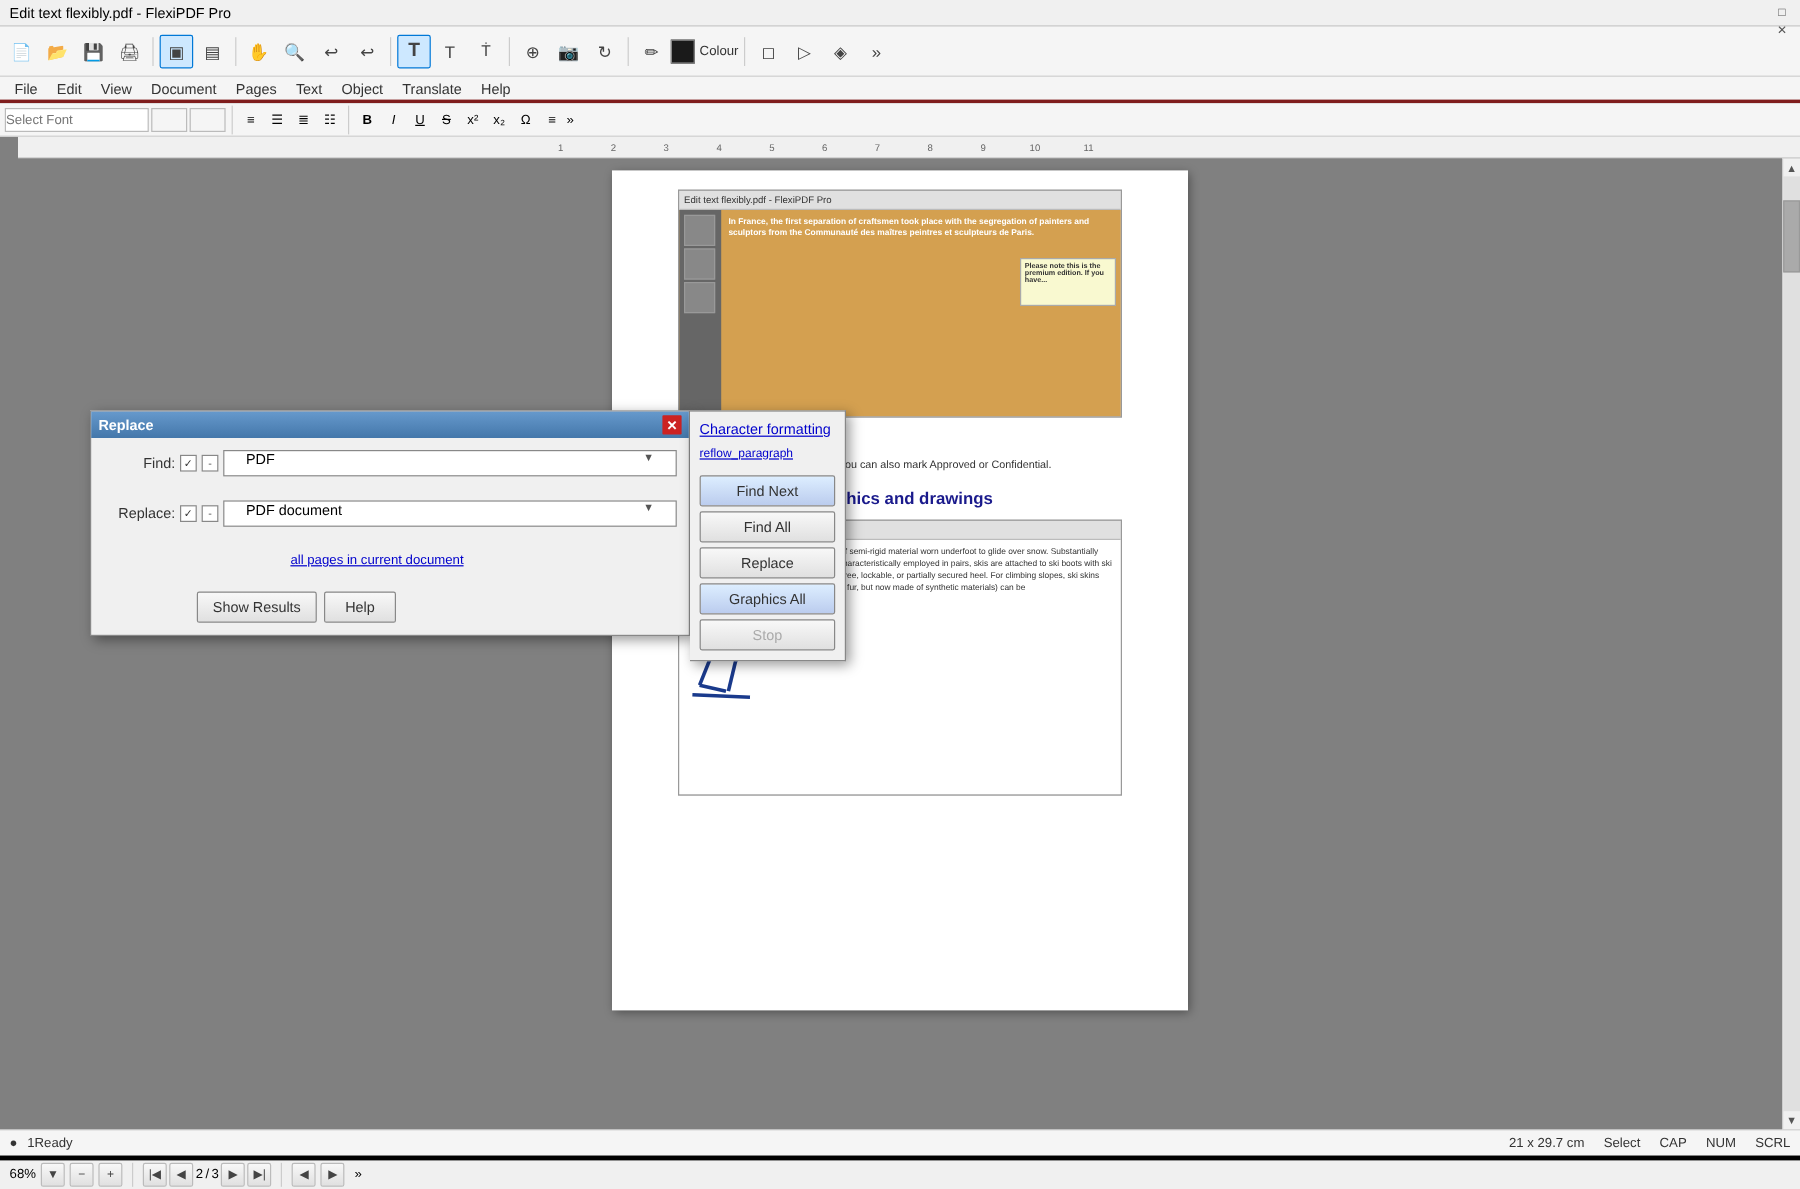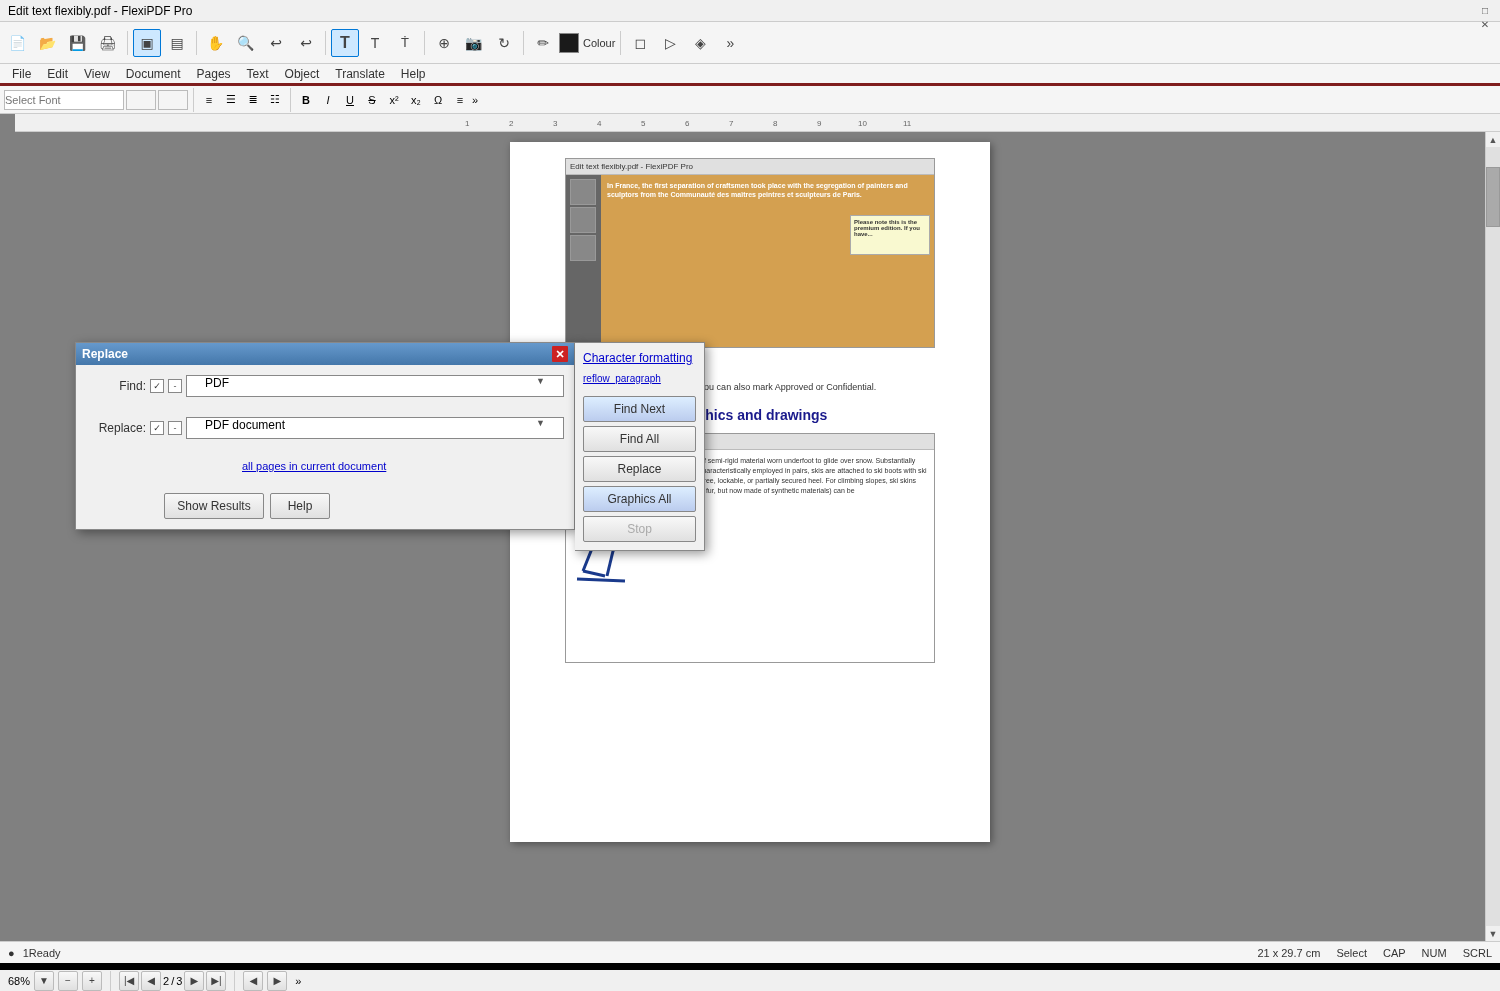--- a/index.html
+++ b/index.html
@@ -353,21 +353,21 @@
       color: #333;
       justify-content: space-between;
     }
     #status-left { display: flex; align-items: center; gap: 8px; }
     #status-right { display: flex; align-items: center; gap: 16px; }
 
     
     #nav-bar {
       height: 28px;
       background: #f0f0f0;
-      border-top: 7px solid #000000;
+      border-top: 4px solid #000000;
       display: flex;
       align-items: center;
       padding: 0 8px;
       gap: 4px;
     }
     .nav-btn {
       width: 20px; height: 20px;
       display: flex; align-items: center; justify-content: center;
       border: 1px solid #bbb;
       background: linear-gradient(to bottom, #f8f8f8, #e0e0e0);

